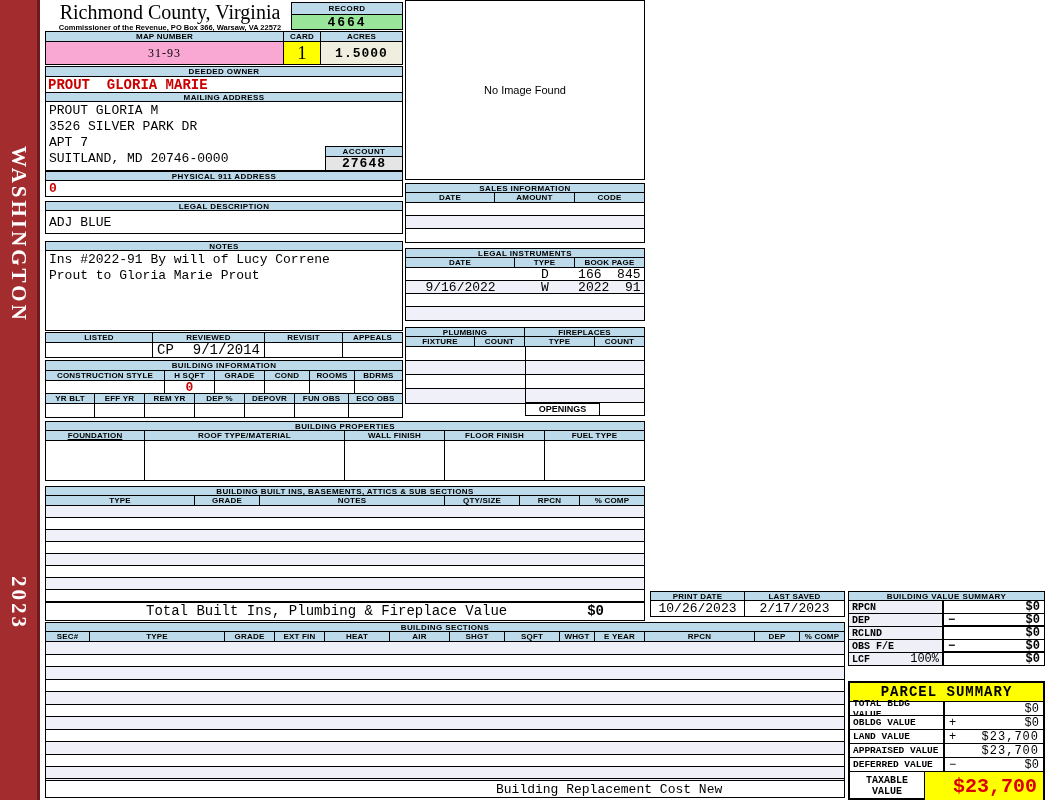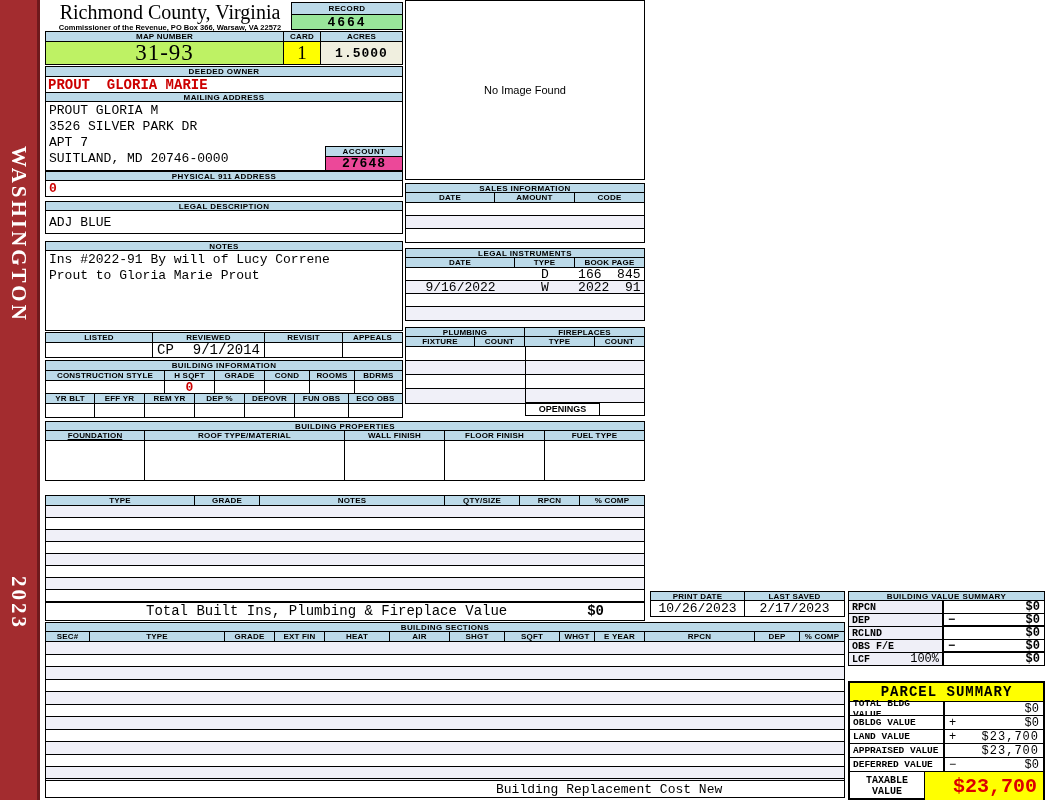--- a/index.html
+++ b/index.html
@@ -59,36 +59,36 @@
     <div class="bar" style="height:13px;">RECORD</div>
     <div class="mono" style="height:15px;background:#99E69A;border:1px solid #000;border-top:none;display:flex;align-items:center;justify-content:center;font-weight:bold;font-size:13px;letter-spacing:2px;">4664</div>
   </div>
 
   <div class="row abs" style="left:45px;top:31px;height:11px;">
     <div class="hcell" style="width:239px;">MAP NUMBER</div>
     <div class="hcell" style="width:37px;">CARD</div>
     <div class="hcell" style="width:82px;">ACRES</div>
   </div>
   <div class="row abs" style="left:45px;top:41px;height:24px;">
-    <div class="serif" style="width:239px;background:#bef264;font-size:23px;letter-spacing:1px;">31-93</div>
+    <div class="serif" style="width:239px;background:#f9a8d4;font-size:12px;letter-spacing:1px;">31-93</div>
     <div class="serif" style="width:37px;background:#FFFF00;font-size:19px;">1</div>
     <div class="mono" style="width:82px;background:#F0EFDF;font-weight:bold;font-size:13px;letter-spacing:1px;">1.5000</div>
   </div>
 
   <div class="bar abs" style="left:45px;top:66px;width:358px;height:11px;">DEEDED OWNER</div>
   <div class="mono pre abs red" style="left:45px;top:76px;width:358px;height:17px;border:1px solid #000;font-weight:bold;font-size:14px;display:flex;align-items:center;padding-left:2px;">PROUT  GLORIA MARIE</div>
 
   <div class="bar abs" style="left:45px;top:92px;width:358px;height:10px;">MAILING ADDRESS</div>
   <div class="abs mono" style="left:45px;top:101px;width:358px;height:70px;border:1px solid #000;font-size:13px;line-height:16px;padding:1px 3px;">
     <div>PROUT GLORIA M</div>
     <div>3526 SILVER PARK DR</div>
     <div>APT 7</div>
     <div>SUITLAND, MD 20746-0000</div>
   </div>
-  <div class="abs" style="left:325px;top:146px;width:78px;background:#ec4899;">
+  <div class="abs" style="left:325px;top:146px;width:78px;background:#e5e5e5;">
     <div class="bar" style="height:11px;">ACCOUNT</div>
     <div class="mono" style="height:14px;border:1px solid #000;border-top:none;display:flex;align-items:center;justify-content:center;font-weight:bold;font-size:13px;letter-spacing:1px;">27648</div>
   </div>
 
   <div class="bar abs" style="left:45px;top:171px;width:358px;height:10px;">PHYSICAL 911 ADDRESS</div>
   <div class="mono abs red" style="left:45px;top:180px;width:358px;height:17px;border:1px solid #000;font-weight:bold;font-size:13px;display:flex;align-items:center;padding-left:3px;">0</div>
 
   <div class="bar abs" style="left:45px;top:201px;width:358px;height:10px;">LEGAL DESCRIPTION</div>
   <div class="mono abs" style="left:45px;top:210px;width:358px;height:24px;border:1px solid #000;font-size:13px;display:flex;align-items:center;padding-left:3px;">ADJ BLUE</div>
 
@@ -226,20 +226,21 @@
     <div class="hcell" style="width:100px;">FUEL TYPE</div>
   </div>
   <div class="row abs" style="left:45px;top:440px;height:41px;">
     <div class="vcell" style="width:100px;"></div>
     <div class="vcell" style="width:200px;"></div>
     <div class="vcell" style="width:100px;"></div>
     <div class="vcell" style="width:100px;"></div>
     <div class="vcell" style="width:100px;"></div>
   </div>
 
+  <div class="bar abs" style="left:45px;top:486px;width:600px;height:10px;">BUILDING BUILT INS, BASEMENTS, ATTICS &amp; SUB SECTIONS</div>
   <div class="row abs" style="left:45px;top:495px;height:11px;">
     <div class="hcell" style="width:150px;">TYPE</div>
     <div class="hcell" style="width:65px;">GRADE</div>
     <div class="hcell" style="width:185px;">NOTES</div>
     <div class="hcell" style="width:75px;">QTY/SIZE</div>
     <div class="hcell" style="width:60px;">RPCN</div>
     <div class="hcell" style="width:65px;">% COMP</div>
   </div>
   <div class="stripebox abs" style="left:45px;top:505px;width:600px;">
     <div class="stripe" style="height:12px;"></div>

